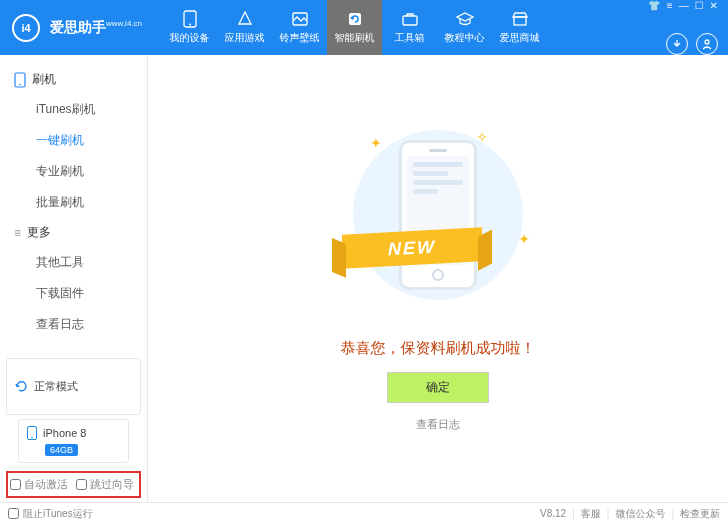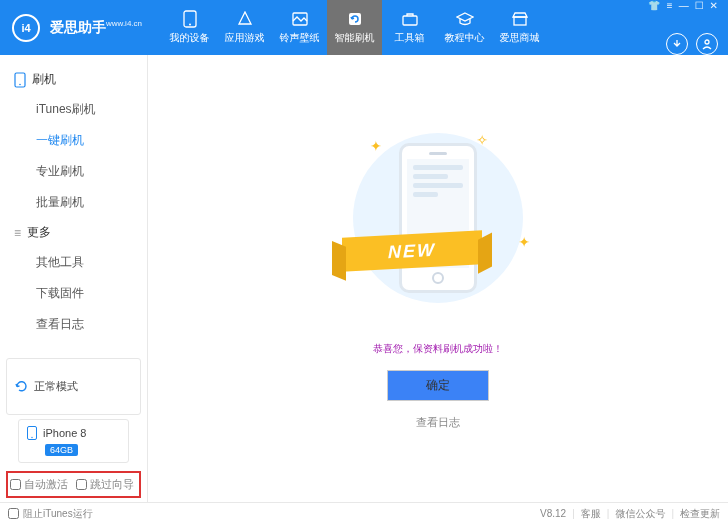--- a/index.html
+++ b/index.html
@@ -38,22 +38,22 @@
 .phone-speaker{width:18px;height:3px;background:#cfd8e3;border-radius:2px}
 .phone-screen{width:62px;flex:1;margin:4px 0;background:#f4f8fc;display:flex;flex-direction:column;padding:6px;gap:4px}
 .phone-screen div{height:5px;background:#dbe7f2;border-radius:2px}
 .phone-btn{width:12px;height:12px;border:2px solid #cfd8e3;border-radius:50%}
 .ribbon{position:absolute;left:-6px;bottom:40px;width:140px;height:34px;background:#fbbf24;transform:skewY(-3deg);display:flex;align-items:center;justify-content:center;color:#fff;font-weight:900;font-size:18px;letter-spacing:2px;font-style:italic}
 .ribbon::before,.ribbon::after{content:"";position:absolute;top:6px;width:14px;height:100%;background:#e5a514}
 .ribbon::before{left:-10px;transform:skewY(25deg)}
 .ribbon::after{right:-10px;transform:skewY(-25deg)}
 .spark{position:absolute;color:#fbbf24;font-size:14px}
 .sp1{top:10px;left:22px}.sp2{top:4px;right:40px}.sp3{bottom:58px;right:-2px}
-.success-msg{font-size:10px;color:#a21caf;margin-top:20px}
-.ok-btn{padding:6px 38px;border:1px solid #ccc;background:#3b82f6;font-size:12px;cursor:pointer;color:#333}
+.success-msg{font-size:15px;color:#c2410c;margin-top:20px}
+.ok-btn{padding:6px 38px;border:1px solid #ccc;background:#bef264;font-size:12px;cursor:pointer;color:#333}
 .log-link{font-size:11px;color:#888;cursor:pointer}
 .footer{height:22px;border-top:1px solid #e8e8e8;display:flex;align-items:center;font-size:10px;color:#888;padding:0 8px}
 .footer .fl{display:flex;align-items:center;gap:4px}
 .footer .fr{margin-left:auto;display:flex;gap:6px;align-items:center}
 .sep{color:#ddd}
 svg{display:block}
 </style>
 </head>
 <body>
 

